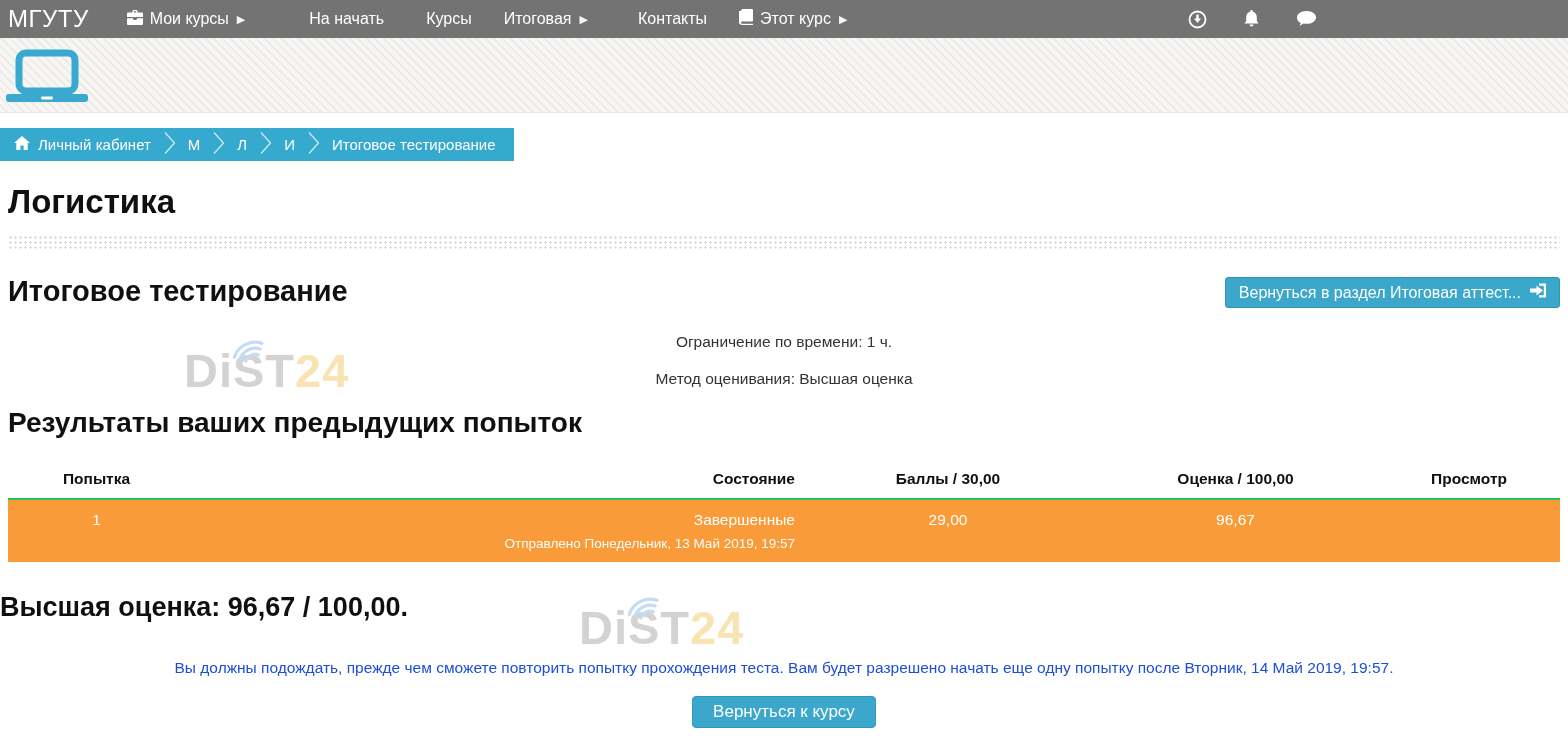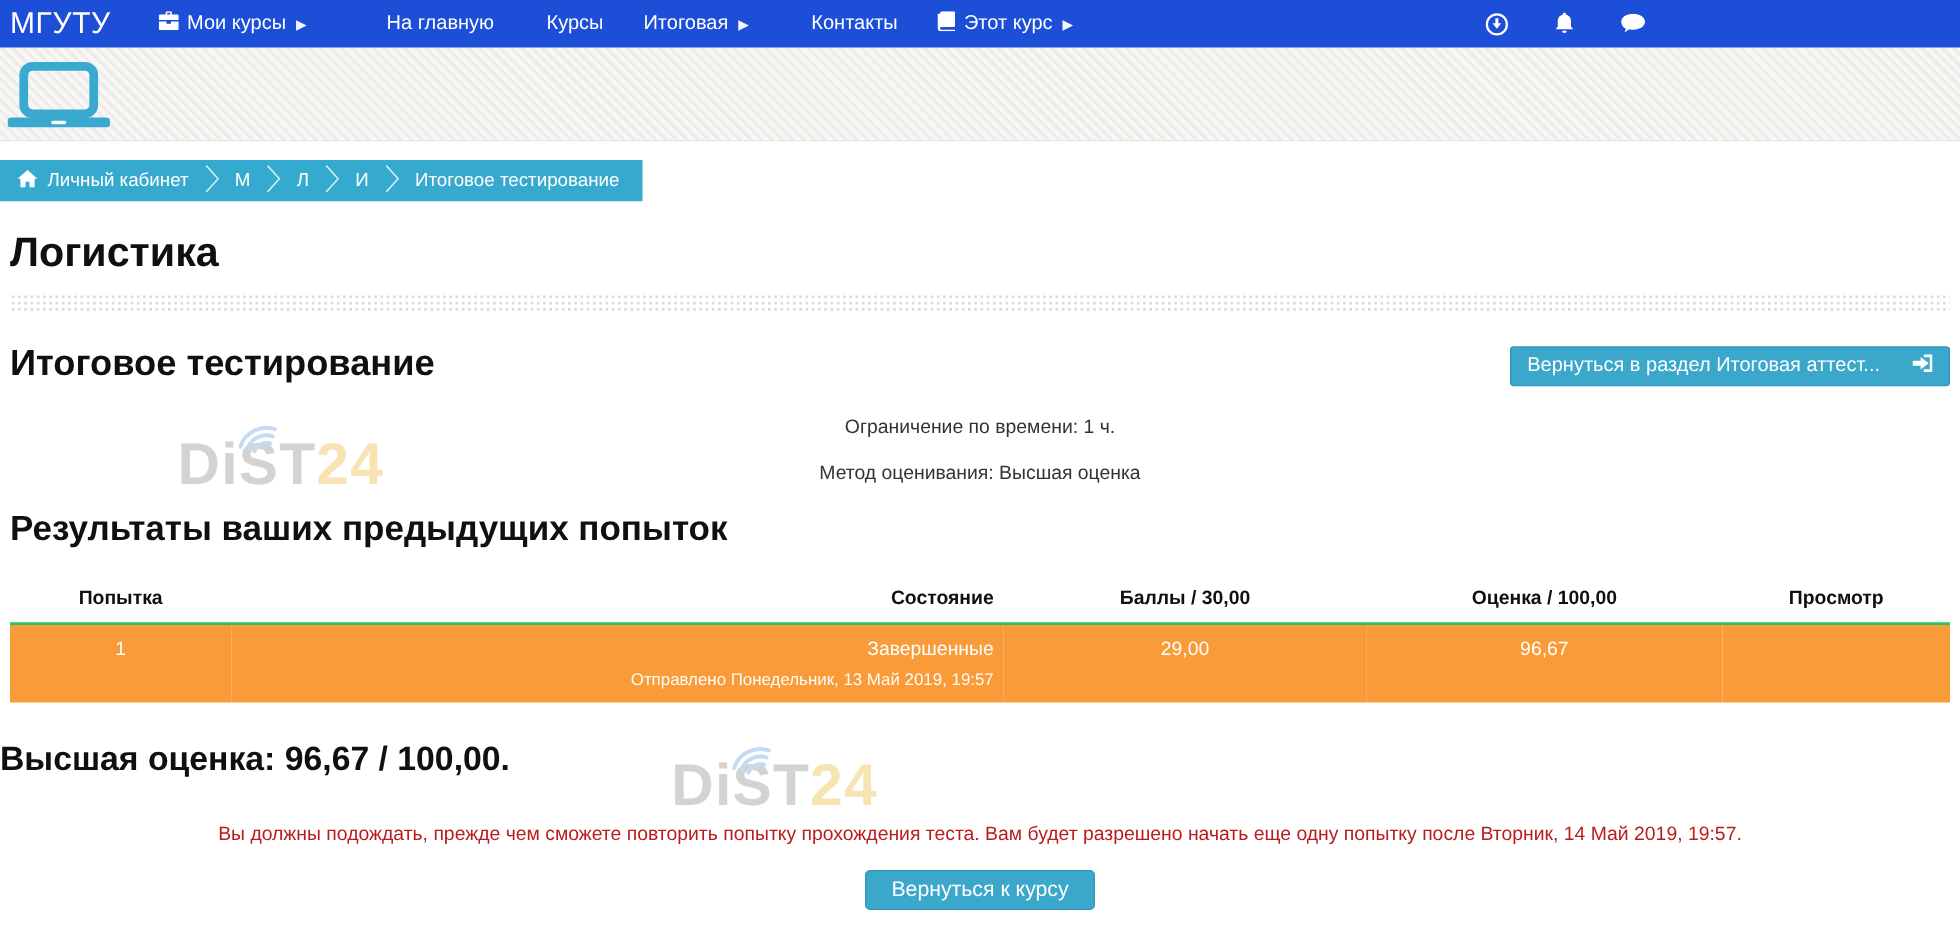--- a/index.html
+++ b/index.html
@@ -2,21 +2,21 @@
 <html><head>
 <meta charset="utf-8">
 <style>
   html,body{margin:0;padding:0;}
   body{
     width:1568px;height:756px;position:relative;overflow:hidden;
     background:#fff;font-family:"Liberation Sans",sans-serif;color:#222;
   }
   
   .navbar{
-    position:relative;height:38px;background:#1d4ed8;color:#fff;
+    position:relative;height:38px;background:#737373;color:#fff;
     display:flex;align-items:center;z-index:3;
   }
   .brand{font-size:24px;letter-spacing:.5px;padding:0 10px 0 8px;cursor:pointer;white-space:nowrap;}
   .nav-item{
     display:flex;align-items:center;gap:7px;font-size:16px;cursor:pointer;white-space:nowrap;text-align:center;
   }
   .nav-item .caret{font-size:11px;opacity:.95;margin-left:1px;}
   .m1{margin-left:28px}.m2{margin-left:64px}.m3{margin-left:42px}
   .m4{margin-left:32px}.m5{margin-left:50px}.m6{margin-left:32px}
   .nav-icons{position:absolute;left:1188px;top:0;height:38px;display:flex;align-items:center;gap:36px;}
@@ -39,21 +39,21 @@
   .h1{font-size:33px;font-weight:bold;color:#101010;margin:22px 8px 14px 8px;position:relative;z-index:2;}
   .dotted{
     height:14px;margin:0 8px;position:relative;z-index:2;
     background-image:radial-gradient(circle,#dedcd8 1.1px,transparent 1.3px);
     background-size:5px 5px;
   }
   .section-head{position:relative;margin-top:26px;height:40px;z-index:2;}
   .h2{font-size:29px;font-weight:bold;color:#101010;margin:0 8px;display:inline-block;}
   .back-section-btn{
     position:absolute;right:8px;top:2px;background:#3aa7cb;border:1px solid #2f96b8;border-radius:3px;
-    color:#fff;font-size:16px;padding:5px 13px;display:flex;align-items:center;gap:26px;cursor:pointer;
+    color:#fff;font-size:16px;padding:5px 13px;display:flex;align-items:center;gap:9px;cursor:pointer;
   }
   
   .quiz-info{margin-top:18px;text-align:center;position:relative;z-index:2;}
   .quiz-info p{margin:0 0 19px 0;font-size:15.5px;color:#333;}
   .h3{font-size:28px;font-weight:bold;color:#101010;margin:10px 8px 0 8px;position:relative;z-index:2;}
   
   table.attempts{
     width:1552px;margin:22px 8px 0 8px;border-collapse:collapse;position:relative;z-index:2;
   }
   table.attempts th{
@@ -63,30 +63,30 @@
   th.c,td.c{text-align:center;}
   th.l,td.l{text-align:right;}
   tr.attempt-row{background:#f99b38;color:#fff;}
   tr.attempt-row td{padding:11px 8px;vertical-align:top;font-size:15.5px;height:40px;}
   .state-detail{font-size:13.5px;margin-top:7px;color:rgba(255,255,255,.97);}
   
   .grade-line{
     width:1010px;text-align:left;font-size:27px;font-weight:bold;color:#101010;
     margin-top:30px;position:relative;z-index:2;
   }
-  .wait-msg{margin-top:36px;text-align:center;font-size:15.5px;color:#b91c1c;position:relative;z-index:2;}
+  .wait-msg{margin-top:36px;text-align:center;font-size:15.5px;color:#1d4ed8;position:relative;z-index:2;}
   .back-course-btn{
     display:flex;align-items:center;margin:19px auto 0 auto;width:fit-content;
     background:#3aa7cb;border:1px solid #2f96b8;border-radius:4px;color:#fff;
     font-size:17px;padding:5px 20px;cursor:pointer;position:relative;z-index:2;
   }
   
   .watermark{
     position:absolute;z-index:1;font-weight:bold;font-size:47px;letter-spacing:1px;
-    user-select:none;white-space:nowrap;
+    user-select:none;white-space:nowrap;margin-left:42px;
   }
   .watermark .wm-main{color:#d4d3d2;}
   .watermark .wm-accent{color:#f8e4b2;}
   .wm-arcs{position:absolute;top:-21px;left:49px;}
   .wm1{left:142px;top:343px;}
   .wm2{left:537px;top:600px;}
 </style>
 </head>
 <body>
 
@@ -101,21 +101,21 @@
       <svg width="16" height="15" viewBox="0 0 16 15" fill="#fff">
           <path d="M5.5 2.5V1a1 1 0 0 1 1-1h3a1 1 0 0 1 1 1v1.5H15a1 1 0 0 1 1 1V7H0V3.5a1 1 0 0 1 1-1h4.5zM6.8 1.2v1.3h2.4V1.2H6.8z"></path>
           <path d="M0 8.2h6.2v1.7h3.6V8.2H16V14a1 1 0 0 1-1 1H1a1 1 0 0 1-1-1V8.2z"></path>
         </svg>
     </span>
     <span>Мои курсы</span>
     <span class="caret">▶</span>
   </div>
 
   <div class="nav-item m2">
-    <span>На главную</span>
+    <span>На начать</span>
   </div>
 
   <div class="nav-item m3">
     <span>Курсы</span>
   </div>
 
   <div class="nav-item m4">
     <span>Итоговая</span>
     <span class="caret">▶</span>
   </div>

